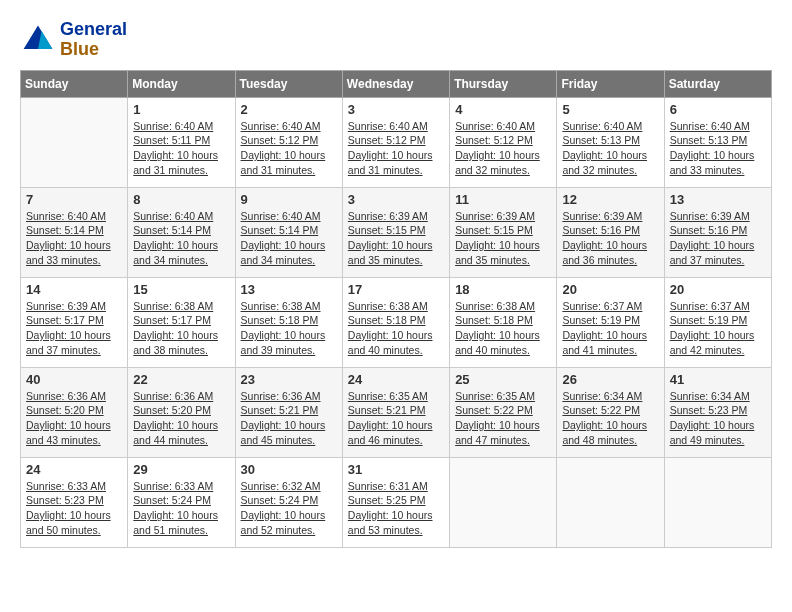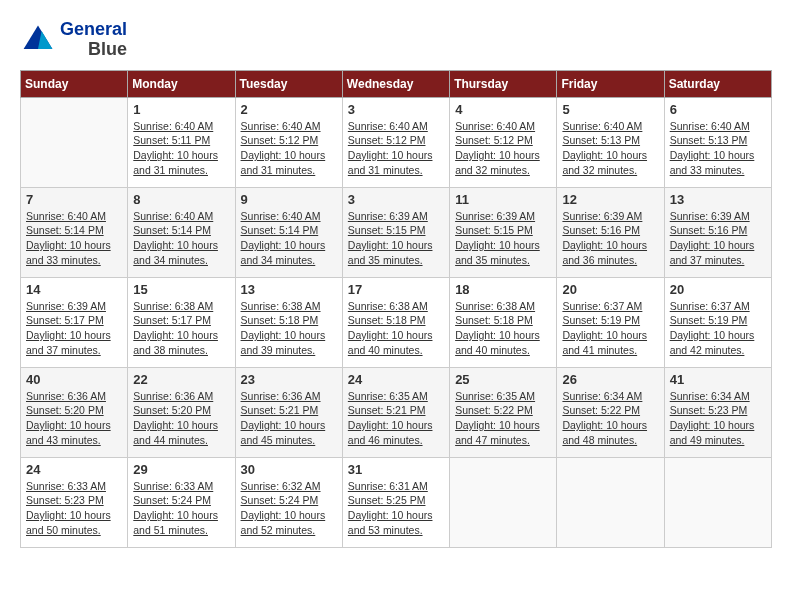--- a/index.html
+++ b/index.html
@@ -19,21 +19,20 @@
     .logo {
       display: flex;
       align-items: center;
       gap: 4px;
     }
     .logo-text {
       font-size: 18px;
       font-weight: bold;
       color: #003399;
       line-height: 1.1;
-      text-align: right;
     }
     .logo-icon {
       width: 36px;
       height: 36px;
     }
     .title-block {
       text-align: right;
     }
     .month-year {
       font-size: 36px;
@@ -43,21 +42,21 @@
     .location {
       font-size: 15px;
       color: #444;
     }
     table {
       width: 100%;
       border-collapse: collapse;
       font-size: 11px;
     }
     th {
-      background-color: #7f1d1d;
+      background-color: #737373;
       color: #fff;
       padding: 6px 4px;
       text-align: left;
       font-size: 12px;
       border: 1px solid #aaa;
     }
     td {
       border: 1px solid #ccc;
       vertical-align: top;
       padding: 4px 5px;
@@ -89,21 +88,21 @@
 <body>
 
 <div class="header">
   <div class="logo">
     <svg class="logo-icon" viewBox="0 0 40 40">
       <polygon points="20,4 36,30 4,30" fill="#003399"></polygon>
       <polygon points="24,10 36,30 20,30" fill="#0099cc"></polygon>
     </svg>
     <div class="logo-text">
       <div>General</div>
-      <div style="color:#404040;">Blue</div>
+      <div style="color:#a16207;">Blue</div>
     </div>
   </div>
   <div class="title-block">
     <div class="month-year"></div>
     <div class="location"></div>
   </div>
 </div>
 
 <table>
   <thead>

